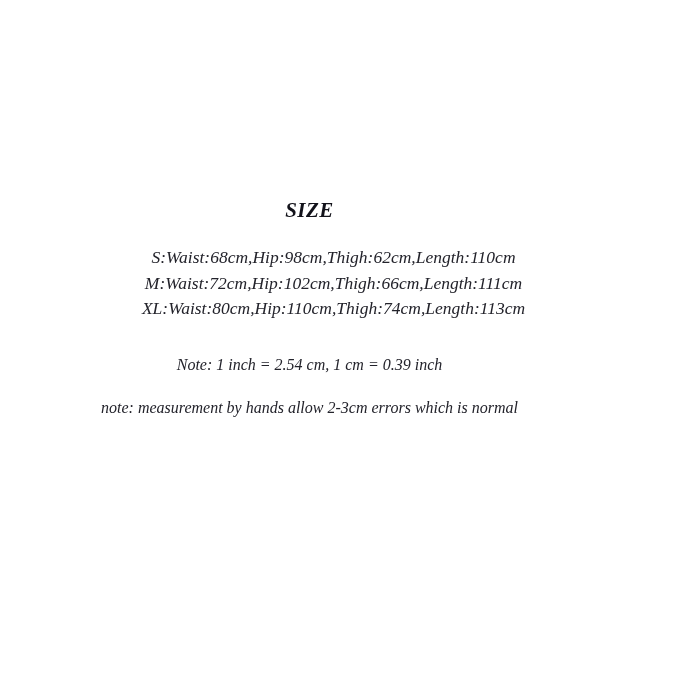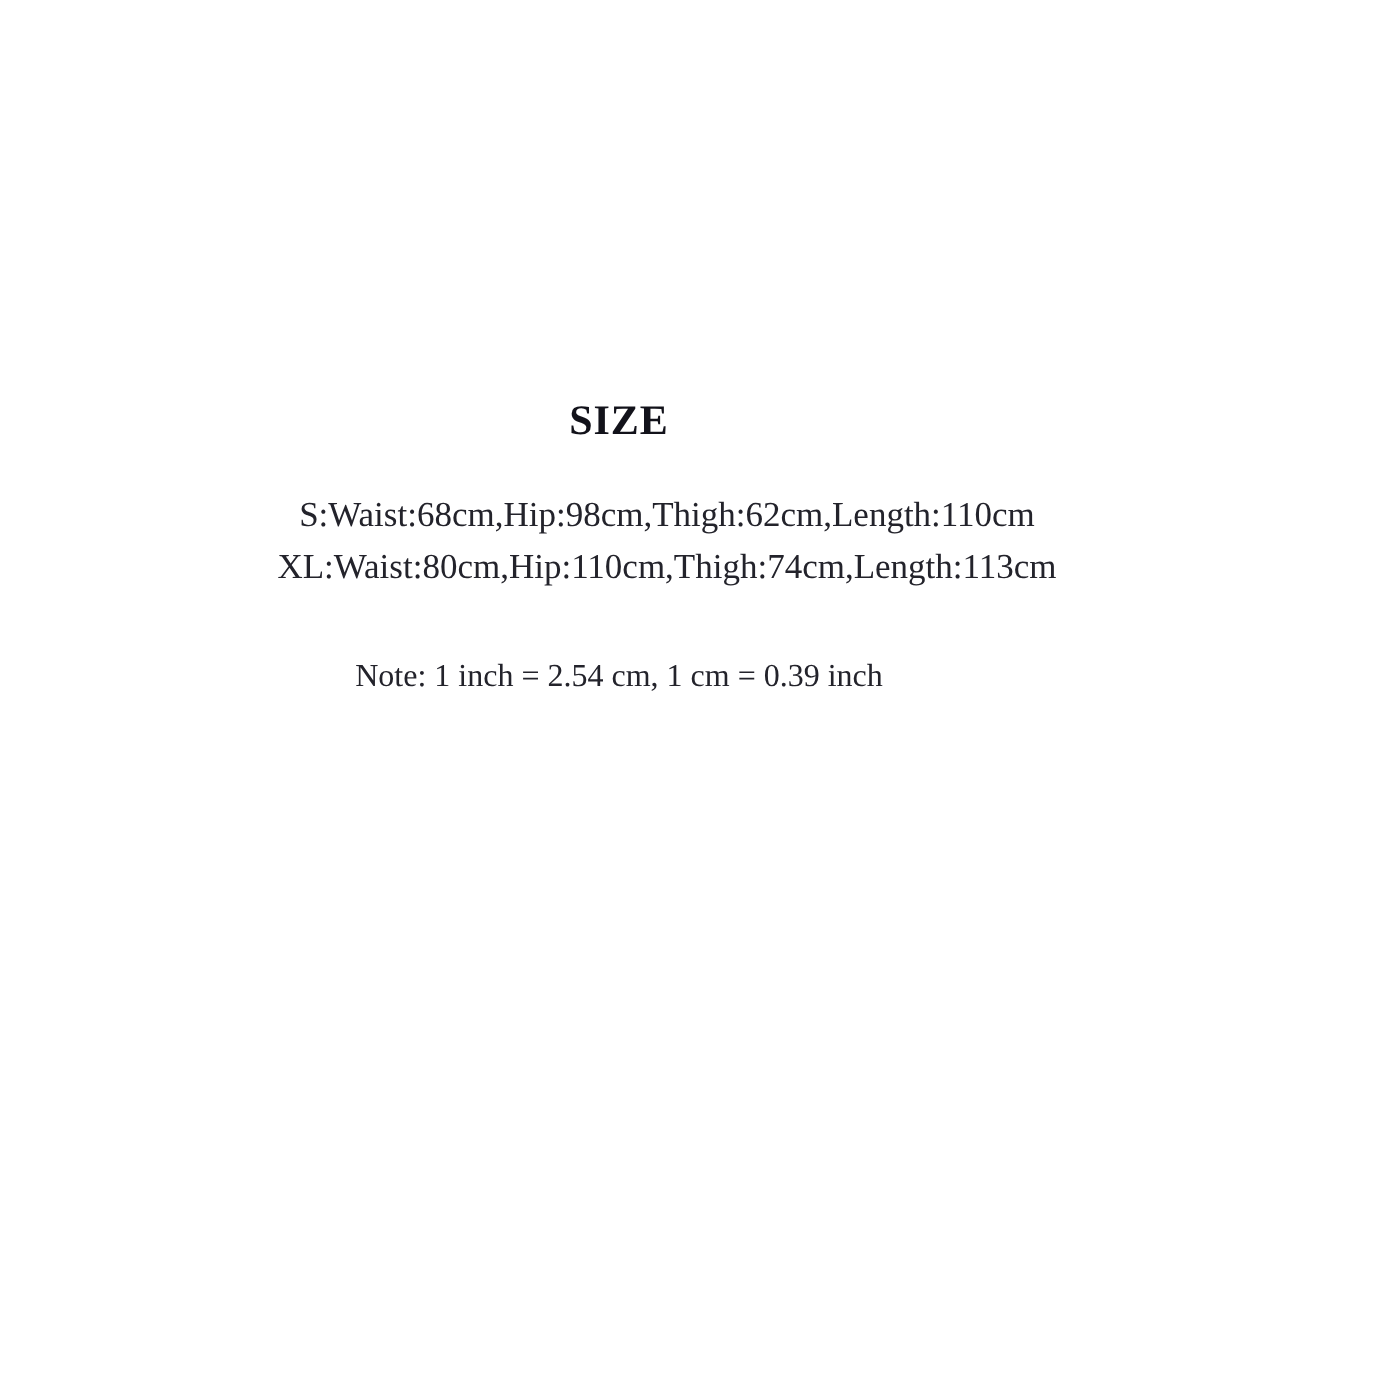--- a/index.html
+++ b/index.html
@@ -12,20 +12,21 @@
     background: #ffffff;
     font-family: "Liberation Serif", serif;
     color: #1b1b23;
     overflow: hidden;
   }
   .page {
     position: relative;
     width: 619px;
     height: 687px;
     box-sizing: border-box;
+    font-style: italic;
   }
   .content {
     position: absolute;
     left: 0;
     right: 0;
     top: 198px;
     text-align: center;
   }
   .size-title {
     font-size: 21px;
@@ -61,21 +62,23 @@
 </head>
 <body>
 
 <div class="page">
   <div class="content">
 
     <h1 class="size-title">SIZE</h1>
 
     <ul class="size-list">
       <li class="size-line">S:Waist:68cm,Hip:98cm,Thigh:62cm,Length:110cm</li>
+      <li class="size-line">M:Waist:72cm,Hip:102cm,Thigh:66cm,Length:111cm</li>
       <li class="size-line">XL:Waist:80cm,Hip:110cm,Thigh:74cm,Length:113cm</li>
     </ul>
 
     <div class="notes">
       <div class="note-line">Note: 1 inch = 2.54 cm, 1 cm = 0.39 inch</div>
+      <div class="note-line">note: measurement by hands allow 2-3cm errors which is normal</div>
     </div>
 
   </div>
 </div>
 
 </body></html>

